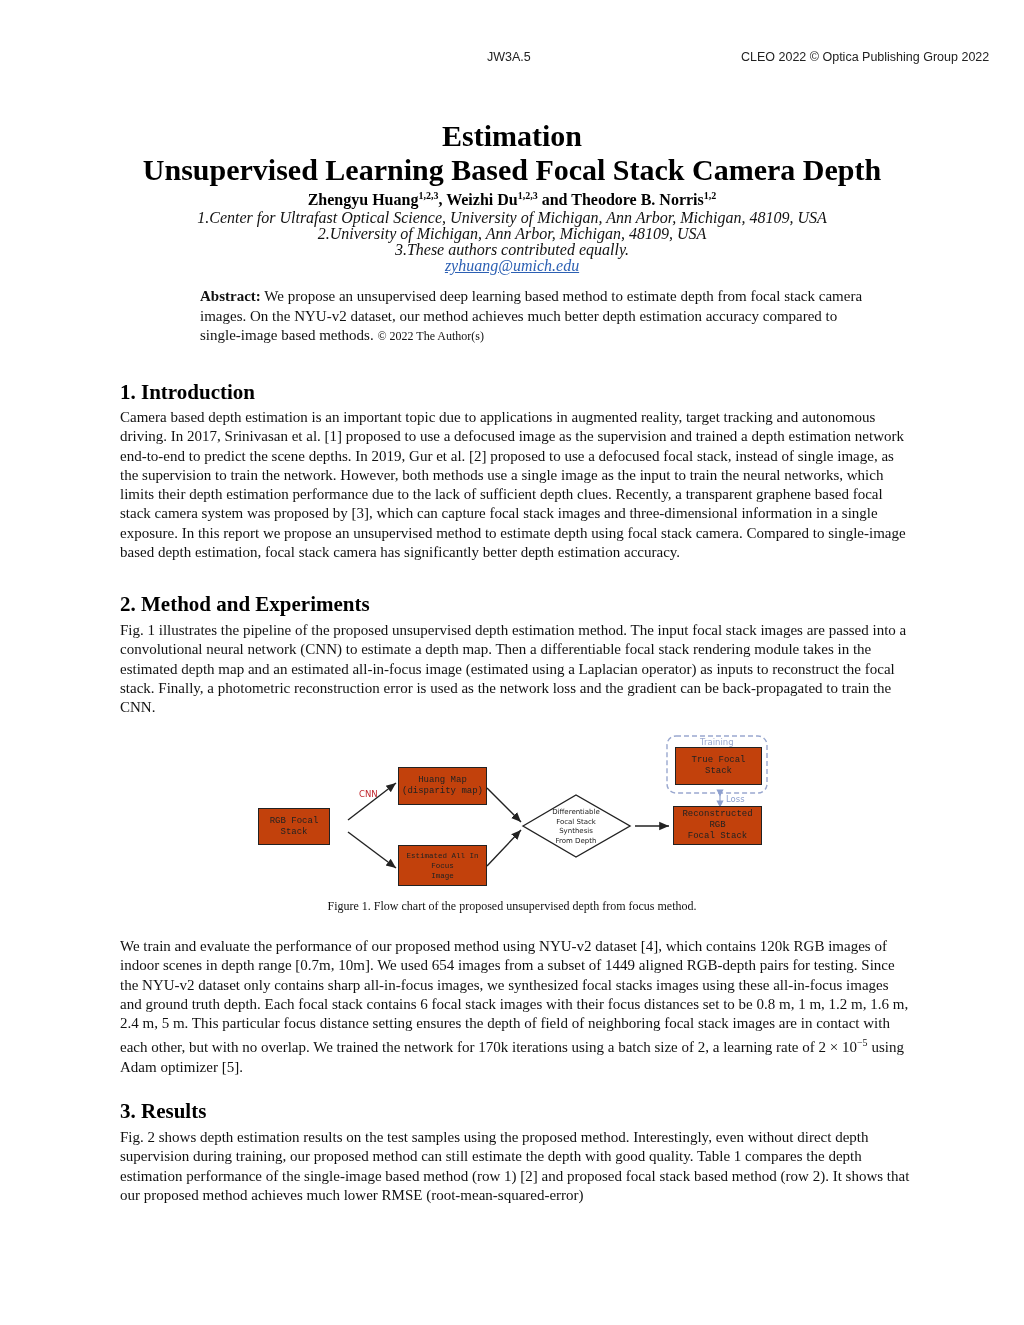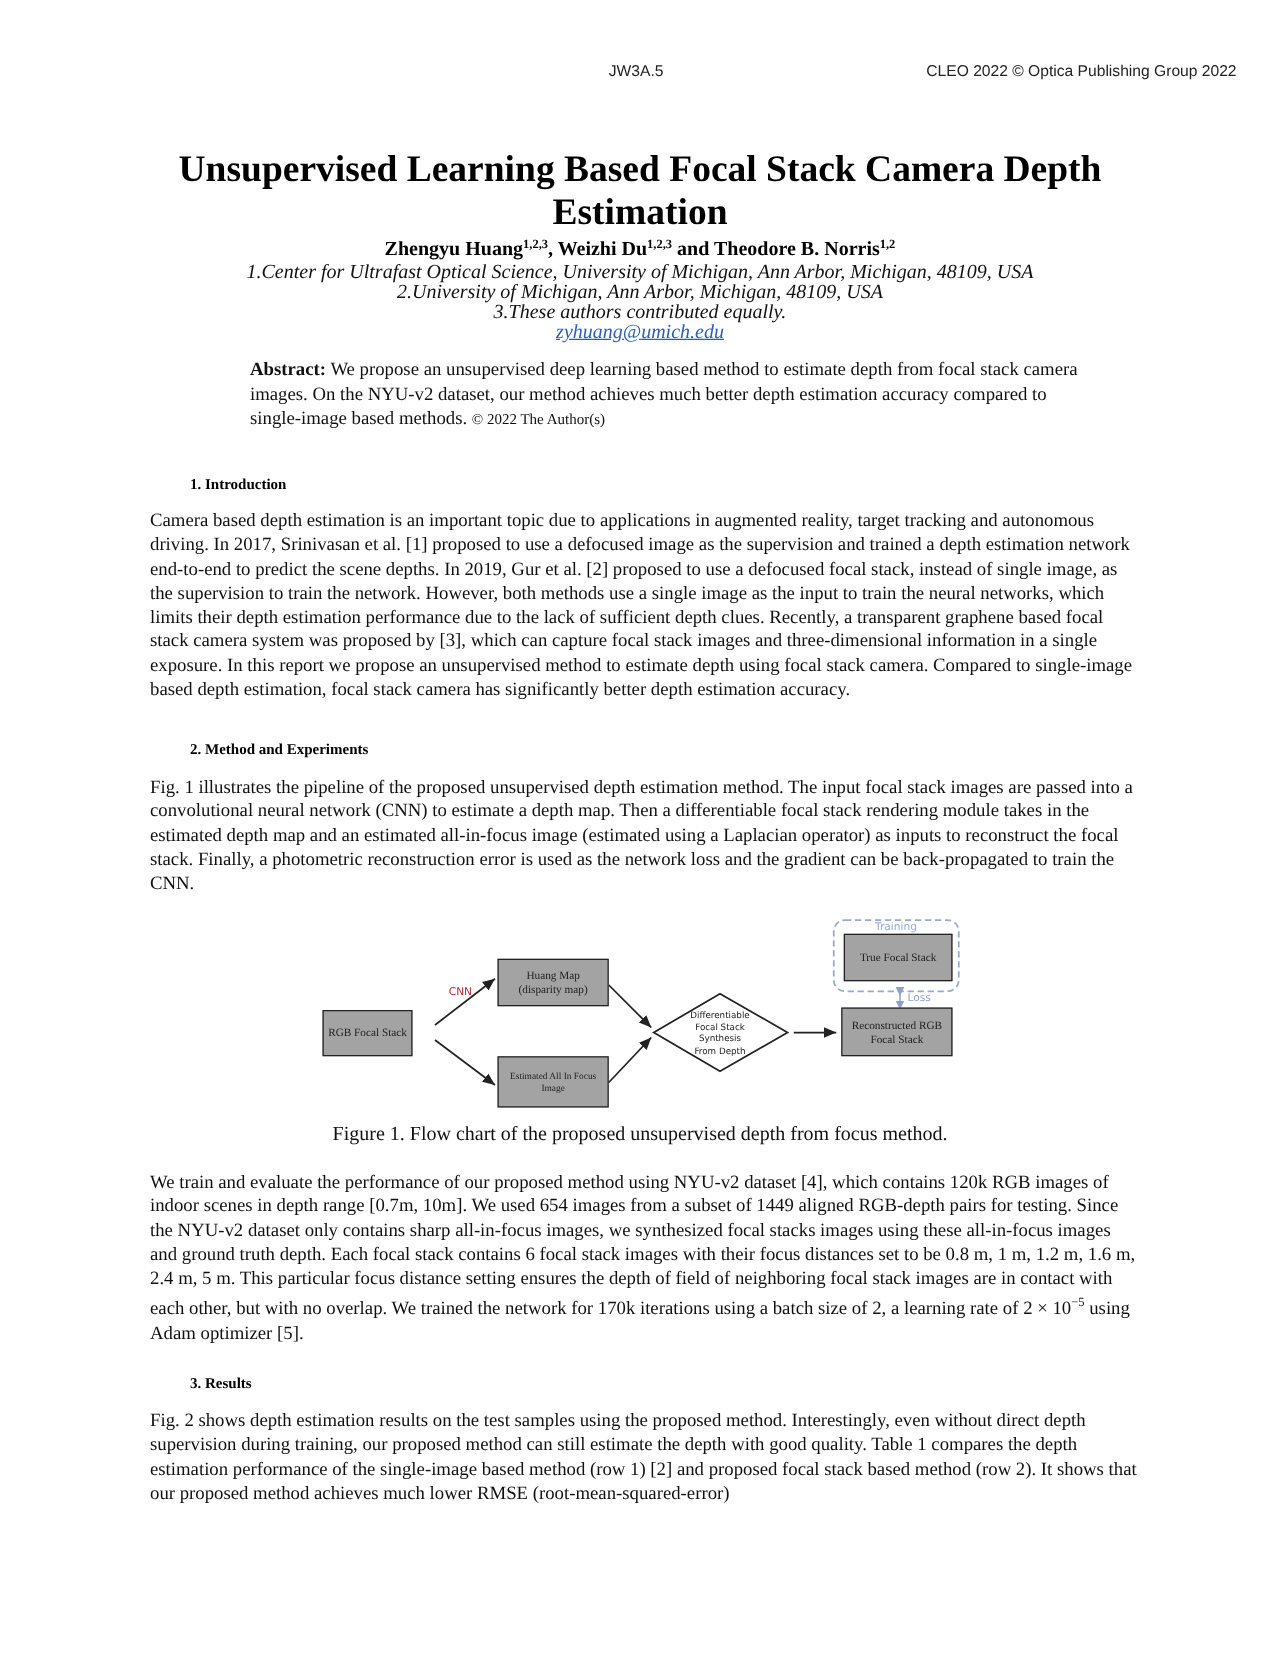--- a/index.html
+++ b/index.html
@@ -12,45 +12,45 @@
   .authors { position:absolute; left:0; width:1024px; top:190px; text-align:center;
              font-family:"Liberation Serif", serif; font-weight:bold; font-size:16px; color:#000; }
   .authors sup { font-size:10px; }
   .aff { position:absolute; left:0; width:1024px; text-align:center;
          font-family:"Liberation Serif", serif; font-style:italic; font-size:16px; line-height:16px; color:#111; }
   .email { color:#2b5fb3; text-decoration:underline; }
   .abstract { position:absolute; left:180px; width:670px; top:287px;
               font-family:"Liberation Serif", serif; font-size:15px; line-height:19.5px; color:#111;margin-left:20px; }
   .abstract b { font-weight:bold; }
   .abstract .copy { font-size:12px; }
-  .sec { position:absolute; left:120px; font-family:"Liberation Serif", serif; font-weight:bold; font-size:12px; color:#000;margin-left:32px; }
+  .sec { position:absolute; left:120px; font-family:"Liberation Serif", serif; font-weight:bold; font-size:21px; color:#000; }
   .para { position:absolute; left:120px; width:790px; font-family:"Liberation Serif", serif; font-size:15px;
           line-height:19.3px; color:#111; }
   .fig { position:absolute; left:0; top:0; width:1024px; height:1325px; pointer-events:none; }
   .caption { position:absolute; left:0; width:1024px; top:899px; text-align:center;
-             font-family:"Liberation Serif", serif; font-size:16px; color:#111; }
-  .box { position:absolute; border:1.6px solid #222; background:#a3a3a3; display:flex; align-items:center; justify-content:center;
-         text-align:center; font-family:Liberation Serif, serif; color:#222; box-sizing:border-box; }
+             font-family:"Liberation Serif", serif; font-size:12px; color:#111; }
+  .box { position:absolute; border:1.6px solid #222; background:#c2410c; display:flex; align-items:center; justify-content:center;
+         text-align:center; font-family:Liberation Mono, monospace; color:#222; box-sizing:border-box; }
   .boxtxt { font-size:9px; line-height:11px; }
   .cnn { position:absolute; left:359px; top:789px; font-family:"DejaVu Sans", sans-serif; font-size:8.5px; color:#c0262d; }
   .train-lbl { position:absolute; left:700px; top:737px; font-family:"DejaVu Sans", sans-serif; font-size:8.5px; color:#9aa8cf; }
   .loss-lbl { position:absolute; left:726px; top:794px; font-family:"DejaVu Sans", sans-serif; font-size:8.5px; color:#8ea0cf; }
   .diamond-txt { position:absolute; left:540px; top:808px; width:72px; text-align:center; font-family:"DejaVu Sans", sans-serif;
                  font-size:7px; line-height:9.5px; color:#222; }
   sup.exp { font-size:10px; }
 </style>
 </head>
 <body>
 
 <div class="hdr" id="hdr-left">JW3A.5</div>
 <div class="hdr" id="hdr-right">CLEO 2022 © Optica Publishing Group 2022</div>
 
 <div class="title">
+  <div>Estimation</div>
   <div>Unsupervised Learning Based Focal Stack Camera Depth</div>
-  <div>Estimation</div>
 </div>
 
 <div class="authors">
   <span>Zhengyu Huang</span><sup>1,2,3</sup><span>, </span><span>Weizhi Du</span><sup>1,2,3</sup><span> and </span><span>Theodore B. Norris</span><sup>1,2</sup>
 </div>
 
 <div class="aff" style="top:210px;">1.Center for Ultrafast Optical Science, University of Michigan, Ann Arbor, Michigan, 48109, USA</div>
 <div class="aff" style="top:226px;">2.University of Michigan, Ann Arbor, Michigan, 48109, USA</div>
 <div class="aff" style="top:242px;">3.These authors contributed equally.</div>
 <div class="aff" style="top:258px;">

